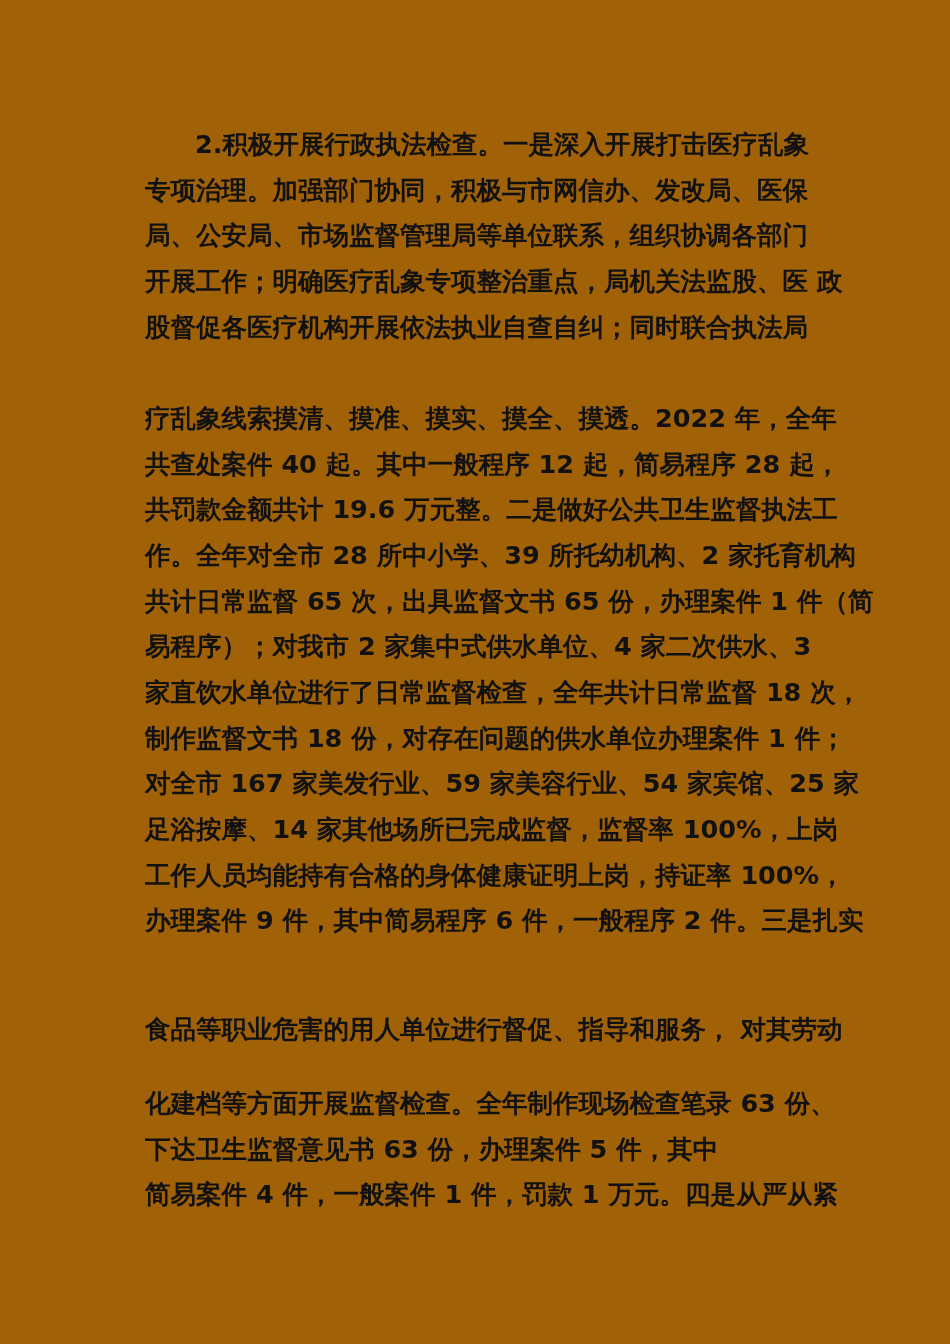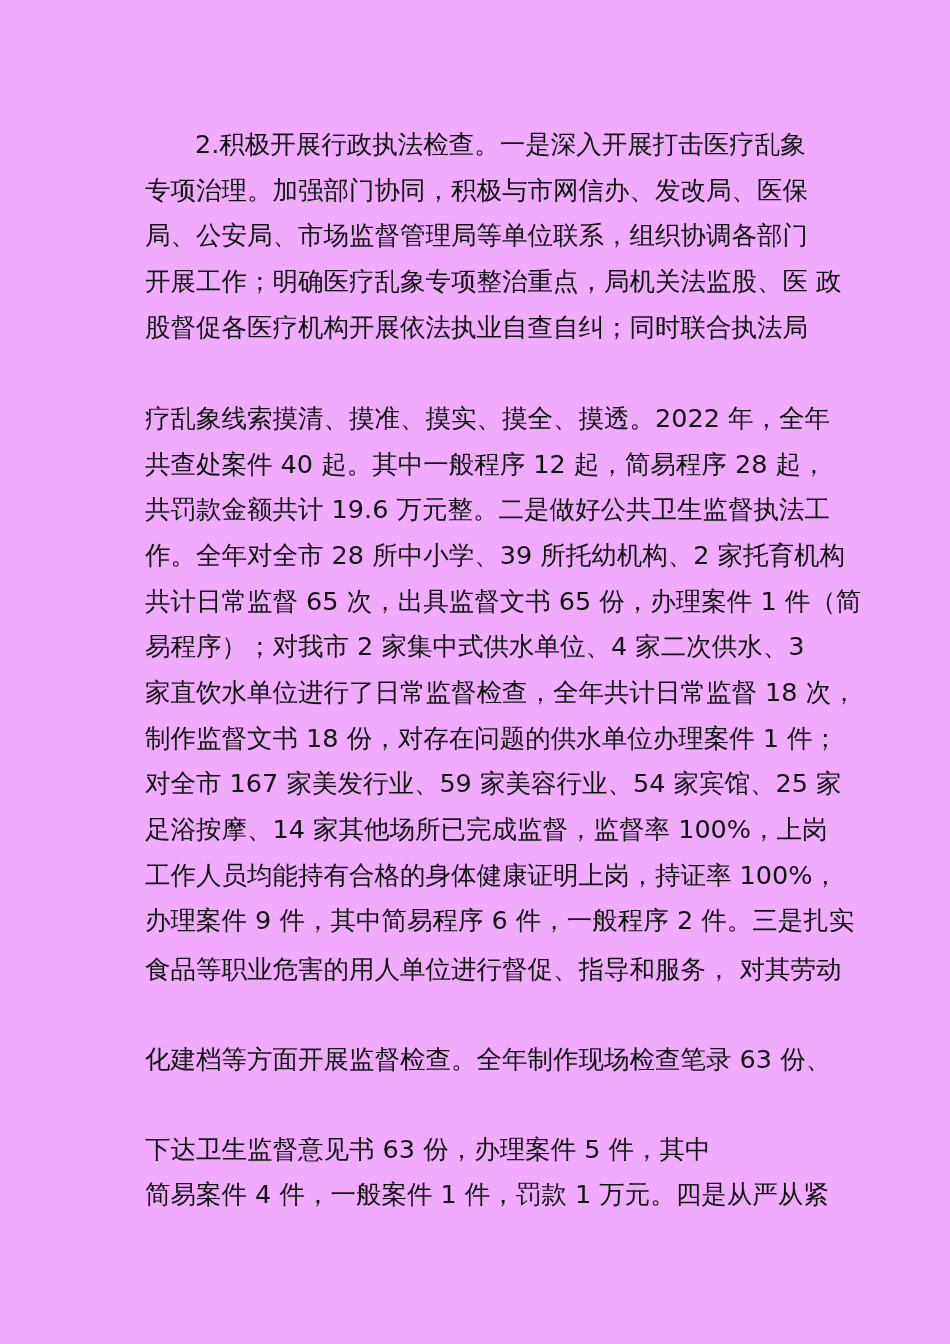--- a/index.html
+++ b/index.html
@@ -1,17 +1,17 @@
 <!DOCTYPE html>
 <html><head>
 <meta charset="utf-8">
 <style>
   html, body { margin: 0; padding: 0; background: #ffffff; }
   body { width: 950px; height: 1344px; position: relative; overflow: hidden; }
-  .page { position: absolute; left: 0; top: 0; width: 950px; height: 1344px; background: #f0abfc; }
+  .page { position: absolute; left: 0; top: 0; width: 950px; height: 1344px; background: #a16207; font-weight: bold; }
   .line {
     position: absolute;
     left: 145px;
     white-space: nowrap;
     font-family: "DejaVu Sans", "Liberation Sans", sans-serif;
     font-size: 25.5px;
     line-height: 30px;
     color: #111;
     letter-spacing: 0px;
   }
@@ -31,17 +31,17 @@
   <div class="line" style="top:494px">共罚款金额共计 19.6 万元整。二是做好公共卫生监督执法工</div>
   <div class="line" style="top:540px">作。全年对全市 28 所中小学、39 所托幼机构、2 家托育机构</div>
   <div class="line" style="top:586px">共计日常监督 65 次，出具监督文书 65 份，办理案件 1 件（简</div>
   <div class="line" style="top:631px">易程序）；对我市 2 家集中式供水单位、4 家二次供水、3</div>
   <div class="line" style="top:677px">家直饮水单位进行了日常监督检查，全年共计日常监督 18 次，</div>
   <div class="line" style="top:723px">制作监督文书 18 份，对存在问题的供水单位办理案件 1 件；</div>
   <div class="line" style="top:768px">对全市 167 家美发行业、59 家美容行业、54 家宾馆、25 家</div>
   <div class="line" style="top:814px">足浴按摩、14 家其他场所已完成监督，监督率 100%，上岗</div>
   <div class="line" style="top:860px">工作人员均能持有合格的身体健康证明上岗，持证率 100%，</div>
   <div class="line" style="top:905px">办理案件 9 件，其中简易程序 6 件，一般程序 2 件。三是扎实</div>
-  <div class="line" style="top:954px">食品等职业危害的用人单位进行督促、指导和服务， 对其劳动</div>
-  <div class="line" style="top:1044px">化建档等方面开展监督检查。全年制作现场检查笔录 63 份、</div>
+  <div class="line" style="top:1014px">食品等职业危害的用人单位进行督促、指导和服务， 对其劳动</div>
+  <div class="line" style="top:1088px">化建档等方面开展监督检查。全年制作现场检查笔录 63 份、</div>
   <div class="line" style="top:1134px">下达卫生监督意见书 63 份，办理案件 5 件，其中</div>
   <div class="line" style="top:1179px">简易案件 4 件，一般案件 1 件，罚款 1 万元。四是从严从紧</div>
 </div>
 
 </body></html>

